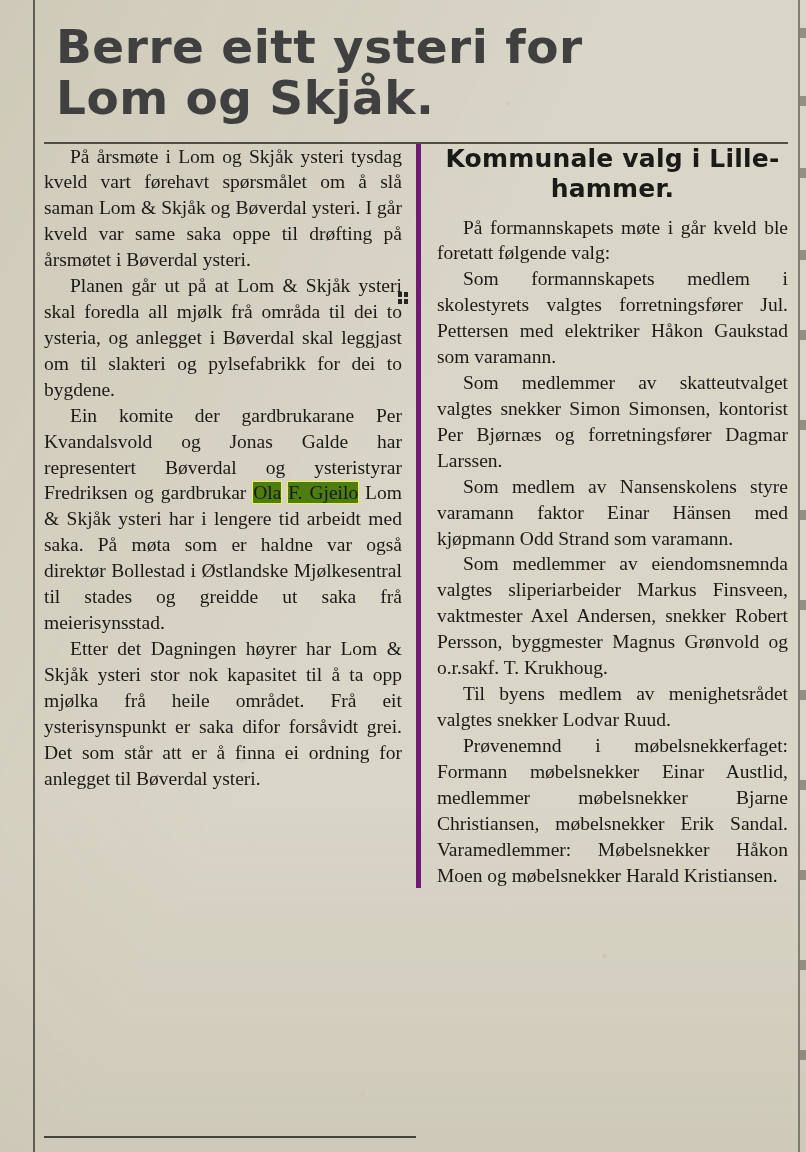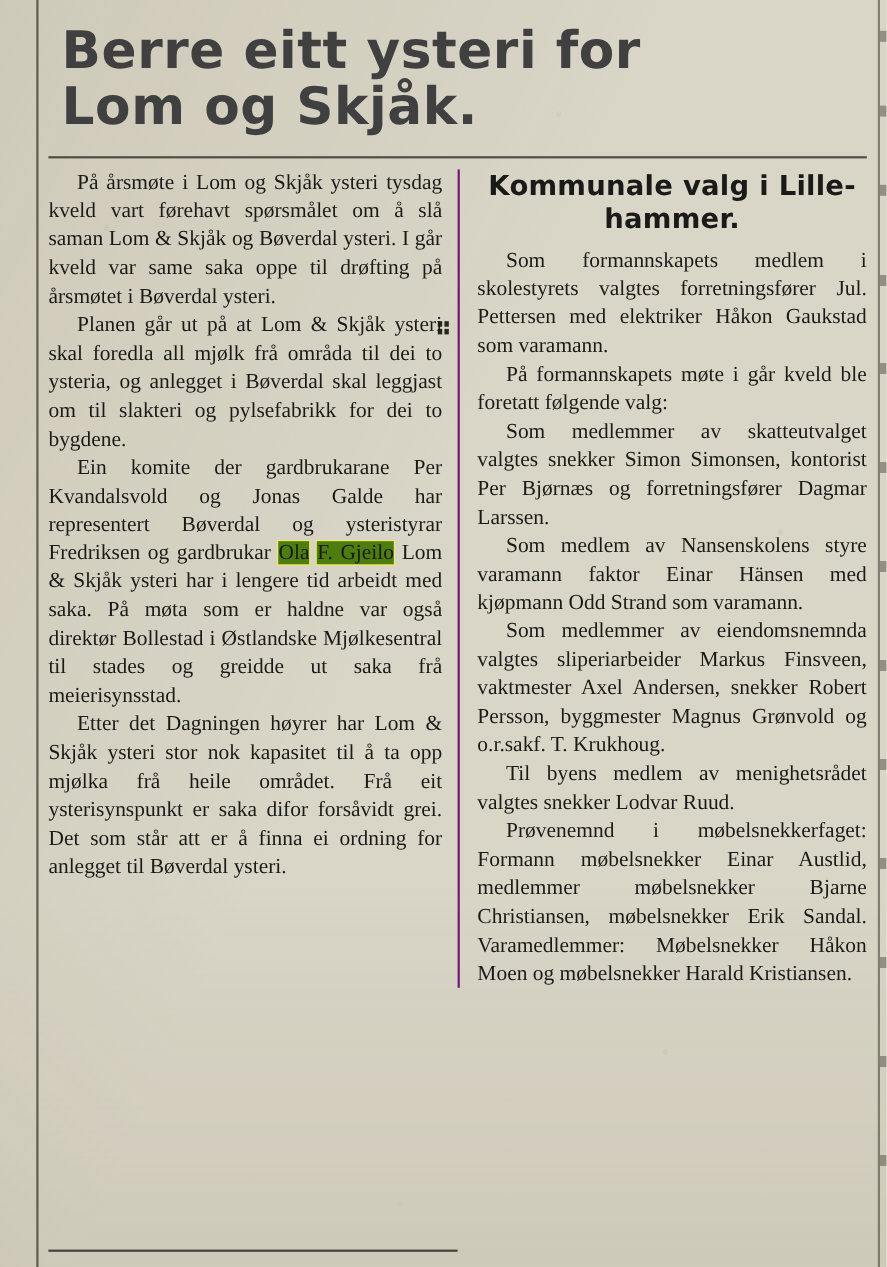--- a/index.html
+++ b/index.html
@@ -97,34 +97,33 @@
 
   .divider-top {
     margin: 18px 0 0 0;
     height: 2px;
     background: #2e2c26;
     opacity: .8;
   }
 
   .columns {
     display: flex;
-    margin-top: 10px;
     position: relative;
   }
   .col {
     box-sizing: border-box;
   }
   .col-left {
     width: 378px;
     padding-right: 14px;
   }
   .col-right {
     width: 378px;
     padding-left: 16px;
-    border-left: 2px solid #701a75;
+    border-left: 5px solid #701a75;
   }
   .col p {
     margin: 0;
     font-size: 19.5px;
     line-height: 1.33;
     text-align: justify;
     text-justify: inter-word;
     text-indent: 26px;
     hyphens: manual;
   }
@@ -215,22 +214,22 @@
       <p>Planen går ut på at Lom &amp; Skjåk ysteri skal foredla all mjølk frå områda til dei to ysteria, og anlegget i Bøverdal skal leggjast om til slakteri og pylsefabrikk for dei to bygdene.</p>
       <p><span>Ein komite der gardbrukarane Per Kvandalsvold og Jonas Galde har representert Bøverdal og ysteristyrar Fredriksen og gardbrukar </span><span class="hl">Ola</span> <span class="hl">F. Gjeilo</span><span> Lom &amp; Skjåk ysteri har i lengere tid arbeidt med saka. På møta som er haldne var også direktør Bollestad i Østlandske Mjølkesentral til stades og greidde ut saka frå meierisynsstad.</span></p>
       <p>Etter det Dagningen høyrer har Lom &amp; Skjåk ysteri stor nok kapasitet til å ta opp mjølka frå heile området. Frå eit ysterisynspunkt er saka difor forsåvidt grei. Det som står att er å finna ei ordning for anlegget til Bøverdal ysteri.</p>
     </div>
 
     <div class="col col-right">
       <div class="sub-head">
         <span>Kommunale  valg  i  Lille-</span>
         <span style="display:block">hammer.</span>
       </div>
+      <p>På formannskapets møte i går kveld ble foretatt følgende valg:</p>
       <p>Som formannskapets medlem i skolestyrets valgtes forretningsfører Jul. Pettersen med elektriker Håkon Gaukstad som varamann.</p>
-      <p>På formannskapets møte i går kveld ble foretatt følgende valg:</p>
       <p>Som medlemmer av skatteutvalget valgtes snekker Simon Simonsen, kontorist Per Bjørnæs og forretningsfører Dagmar Larssen.</p>
       <p>Som medlem av Nansenskolens styre varamann faktor Einar Hänsen med kjøpmann Odd Strand som varamann.</p>
       <p>Som medlemmer av eiendomsnemnda valgtes sliperiarbeider Markus Finsveen, vaktmester Axel Andersen, snekker Robert Persson, byggmester Magnus Grønvold og o.r.sakf. T. Krukhoug.</p>
       <p>Til byens medlem av menighetsrådet valgtes snekker Lodvar Ruud.</p>
       <p>Prøvenemnd i møbelsnekkerfaget: Formann møbelsnekker Einar Austlid, medlemmer møbelsnekker Bjarne Christiansen, møbelsnekker Erik Sandal. Varamedlemmer: Møbelsnekker Håkon Moen og møbelsnekker Harald Kristiansen.</p>
     </div>
 
   </div>
 
   <div class="bottom-rule"></div>

